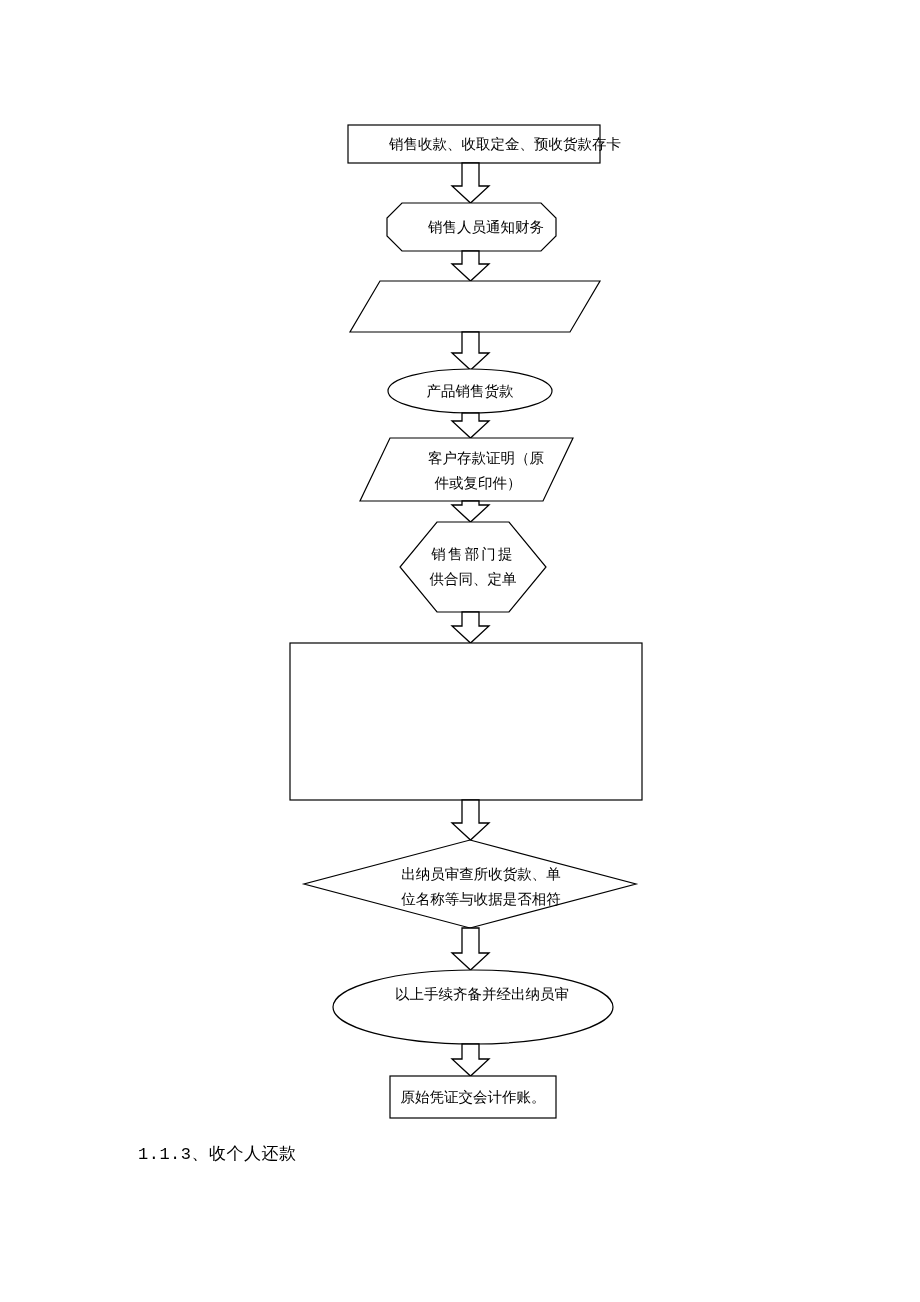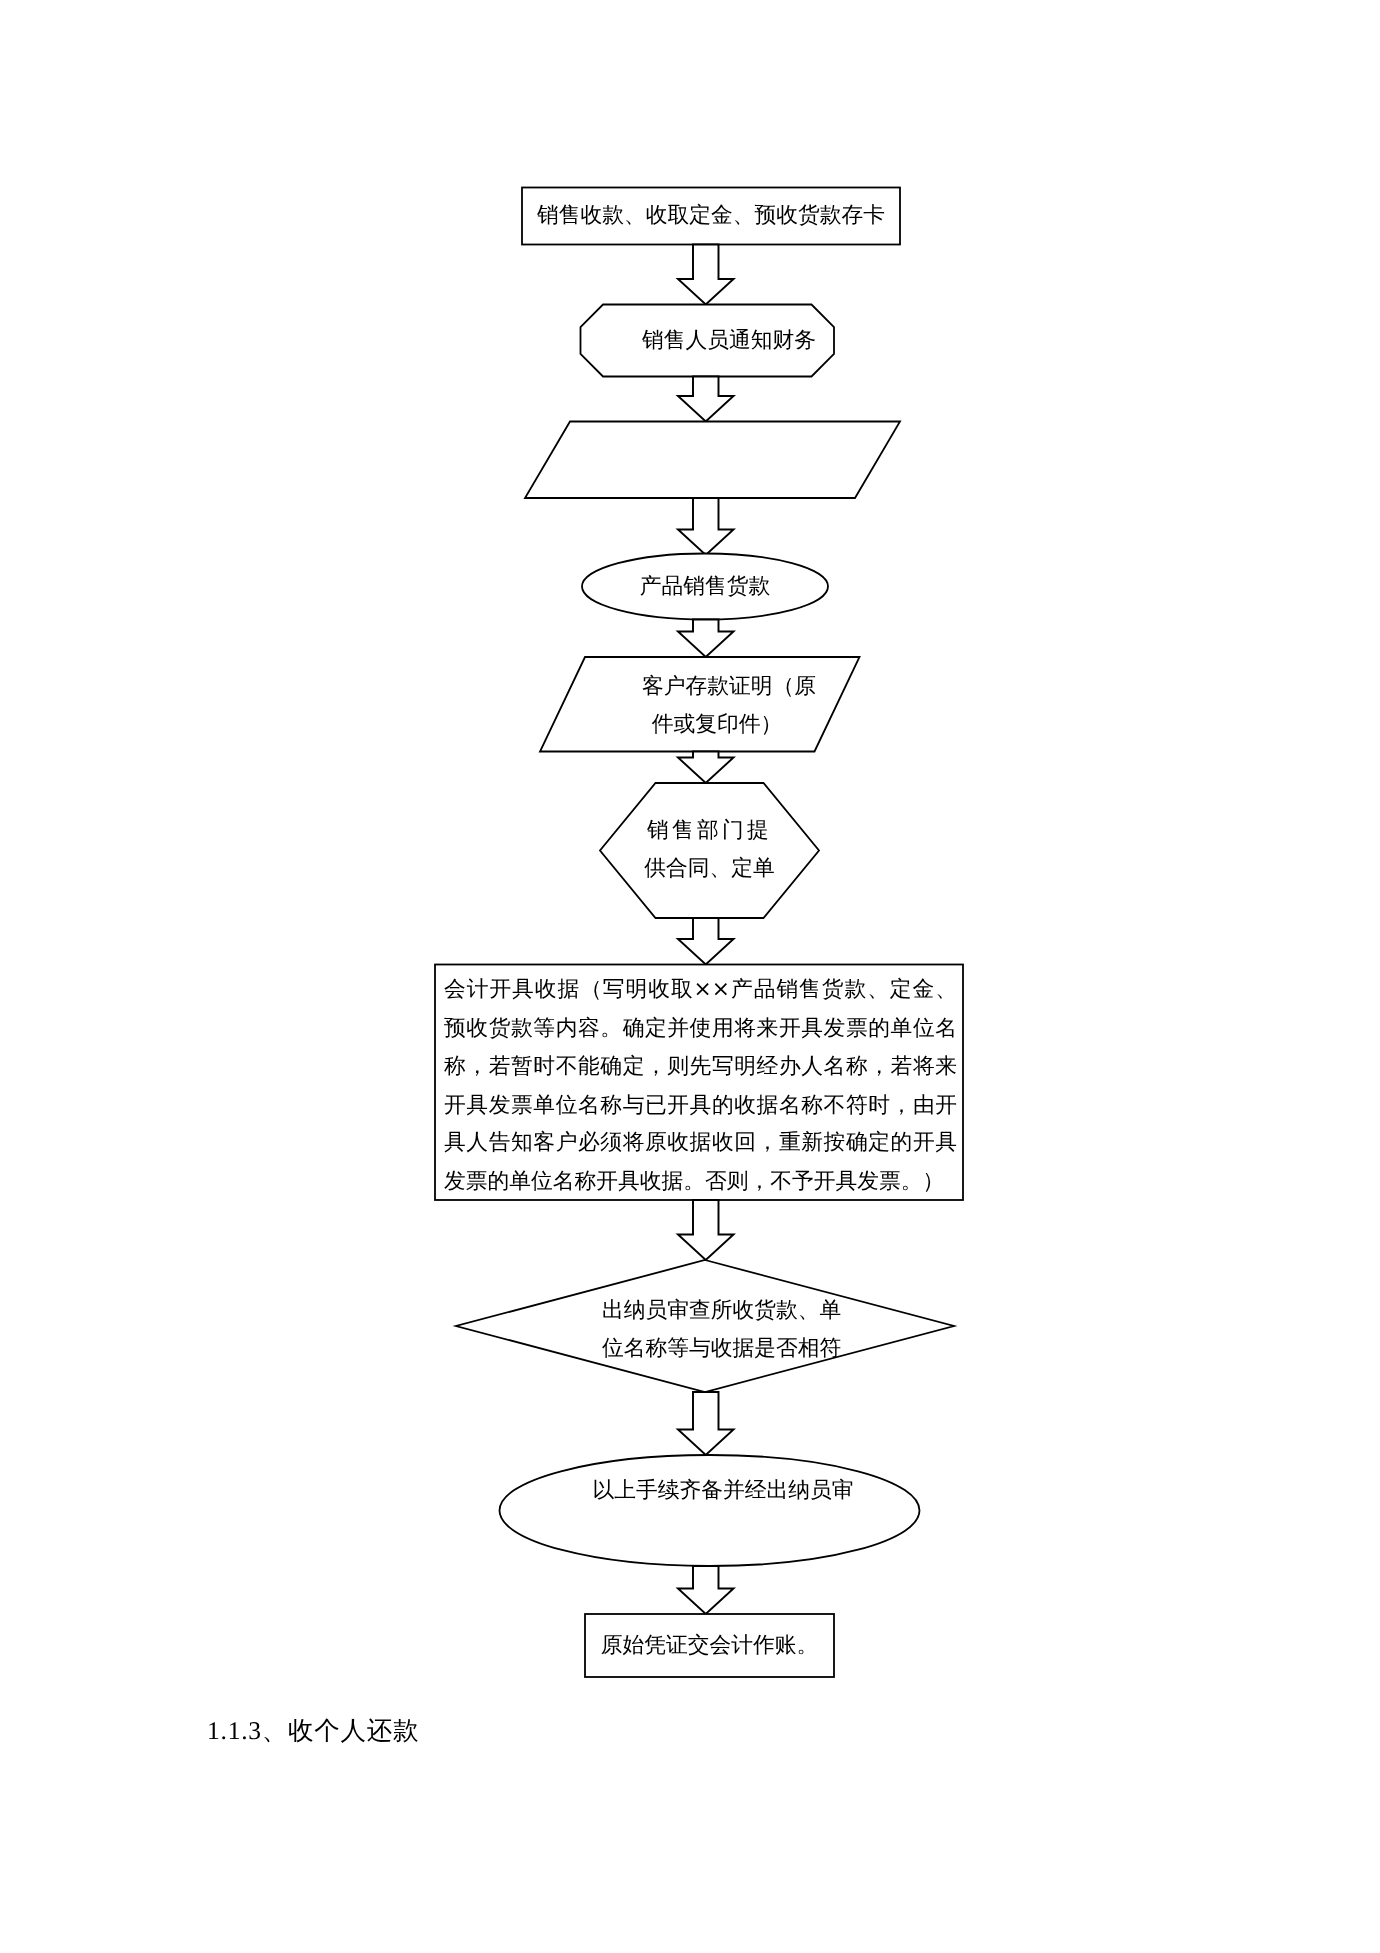--- a/index.html
+++ b/index.html
@@ -58,21 +58,21 @@
     text-align: justify;
     text-justify: inter-character;
   }
   #section-heading {
     position: absolute;
     left: 138px;
     top: 1142px;
     font-size: 17px;
     color: #000000;
     letter-spacing: 0.5px;
-    font-family: Liberation Serif, serif;
+    font-family: Liberation Mono, monospace;
   }
 </style>
 </head>
 <body>
 
 <div id="page">
 
   <svg id="flow-svg" viewBox="0 0 920 1302">
 
     <rect class="shape-outline" x="348" y="125" width="252" height="38"></rect>
@@ -108,34 +108,33 @@
     <polygon class="arrow-outline" points="462,928 479,928 479,953 489,953 470.5,970 452,953 462,953"></polygon>
 
     <ellipse class="shape-outline" cx="473" cy="1007" rx="140" ry="37"></ellipse>
 
     <polygon class="arrow-outline" points="462,1044 479,1044 479,1059 489,1059 470.5,1076 452,1059 462,1059"></polygon>
 
     <rect class="shape-outline" x="390" y="1076" width="166" height="42"></rect>
 
   </svg>
 
-  <div class="node-text" style="left:348px; top:132px; width:252px;">销售收款、收取定金、预收货款存卡</div>
+  <div class="node-text" style="left:348px; top:132px; width:252px;padding-left:31px;">销售收款、收取定金、预收货款存卡</div>
 
   <div class="node-text" style="left:387px; top:215px; width:198px;">销售人员通知财务</div>
 
 
   <div class="node-text" style="left:388px; top:379px; width:164px;">产品销售货款</div>
 
   <div class="node-text left" style="left:396px; top:446px; width:180px;">客户存款证明（原</div>
   <div class="node-text left" style="left:388px; top:471px; width:180px;">件或复印件）</div>
 
   <div class="node-text justify-ch" style="left:420px; top:542px; width:106px;">销售部门提</div>
   <div class="node-text" style="left:418px; top:567px; width:110px;">供合同、定单</div>
 
-  <div id="paragraph-text">会计开具收据（写明收取××产品销售货款、定金、预收货款等内容。确定并使用将来开具发票的单位名称，若暂时不能确定，则先写明经办人名称，若将来开具发票单位名称与已开具的收据名称不符时，由开具人告知客户必须将原收据收回，重新按确定的开具发票的单位名称开具收据。否则，不予开具发票。）</div>
 
   <div class="node-text left" style="left:386px; top:862px; width:190px;">出纳员审查所收货款、单</div>
   <div class="node-text left" style="left:386px; top:887px; width:190px;">位名称等与收据是否相符</div>
 
   <div class="node-text left" style="left:382px; top:982px; width:200px;">以上手续齐备并经出纳员审</div>
 
   <div class="node-text" style="left:390px; top:1085px; width:166px;">原始凭证交会计作账。</div>
 
   <div id="section-heading">1.1.3、收个人还款</div>
 

